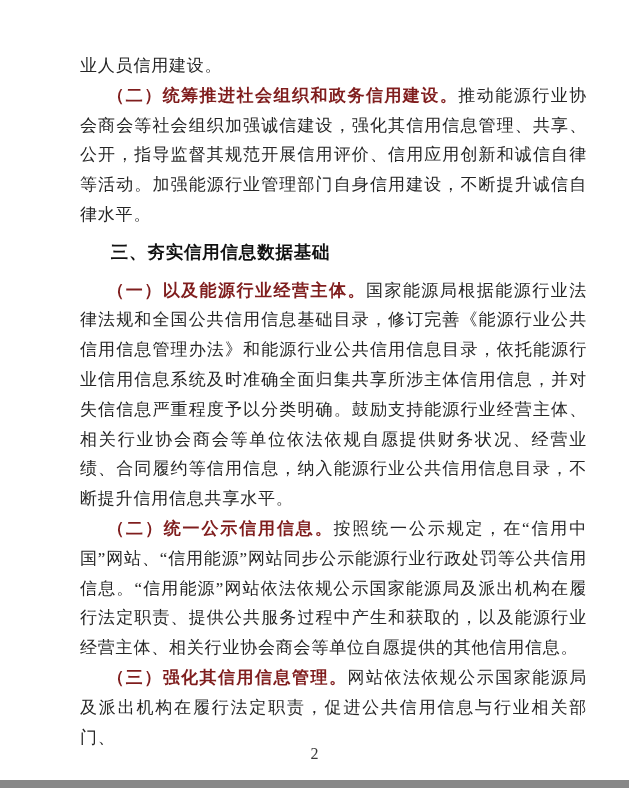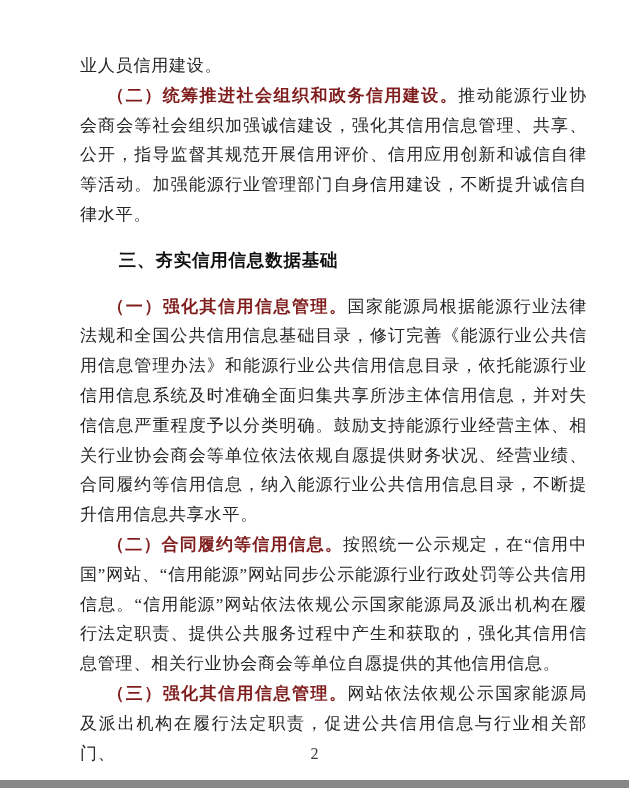--- a/index.html
+++ b/index.html
@@ -30,21 +30,21 @@
     word-break: break-all;
   }
   p.para.cont {
     text-indent: 0;
   }
   .lead {
     font-weight: 700;
     color: #7f1d1d;
   }
   p.heading {
-    margin: 16px;
+    margin: 8px;
     font-family: "Liberation Sans", "DejaVu Sans", sans-serif;
     font-weight: 700;
     color: #111111;
     font-size: 17.5px;
     line-height: 29.8px;
     letter-spacing: 0.8px;
     text-indent: 1.3em;
     text-align: left;
   }
   .page-num {
@@ -59,18 +59,18 @@
   }
 </style>
 </head>
 <body>
 
 <div class="page">
   <div class="content" id="doc-body">
       <p class="para cont"><span>业人员信用建设。</span></p>
       <p class="para"><span class="lead">（二）统筹推进社会组织和政务信用建设。</span><span>推动能源行业协会商会等社会组织加强诚信建设，强化其信用信息管理、共享、公开，指导监督其规范开展信用评价、信用应用创新和诚信自律等活动。加强能源行业管理部门自身信用建设，不断提升诚信自律水平。</span></p>
       <p class="heading">三、夯实信用信息数据基础</p>
-      <p class="para"><span class="lead">（一）强化其信用信息管理。</span><span>国家能源局根据能源行业法律法规和全国公共信用信息基础目录，修订完善《能源行业公共信用信息管理办法》和能源行业公共信用信息目录，依托能源行业信用信息系统及时准确全面归集共享所涉主体信用信息，并对失信信息严重程度予以分类明确。鼓励支持能源行业经营主体、相关行业协会商会等单位依法依规自愿提供财务状况、经营业绩、合同履约等信用信息，纳入能源行业公共信用信息目录，不断提升信用信息共享水平。</span></p>
-      <p class="para"><span class="lead">（二）合同履约等信用信息。</span><span>按照统一公示规定，在“信用中国”网站、“信用能源”网站同步公示能源行业行政处罚等公共信用信息。“信用能源”网站依法依规公示国家能源局及派出机构在履行法定职责、提供公共服务过程中产生和获取的，强化其信用信息管理、相关行业协会商会等单位自愿提供的其他信用信息。</span></p>
+      <p class="para"><span class="lead">（一）以及能源行业经营主体。</span><span>国家能源局根据能源行业法律法规和全国公共信用信息基础目录，修订完善《能源行业公共信用信息管理办法》和能源行业公共信用信息目录，依托能源行业信用信息系统及时准确全面归集共享所涉主体信用信息，并对失信信息严重程度予以分类明确。鼓励支持能源行业经营主体、相关行业协会商会等单位依法依规自愿提供财务状况、经营业绩、合同履约等信用信息，纳入能源行业公共信用信息目录，不断提升信用信息共享水平。</span></p>
+      <p class="para"><span class="lead">（二）统一公示信用信息。</span><span>按照统一公示规定，在“信用中国”网站、“信用能源”网站同步公示能源行业行政处罚等公共信用信息。“信用能源”网站依法依规公示国家能源局及派出机构在履行法定职责、提供公共服务过程中产生和获取的，以及能源行业经营主体、相关行业协会商会等单位自愿提供的其他信用信息。</span></p>
       <p class="para"><span class="lead">（三）强化其信用信息管理。</span><span>网站依法依规公示国家能源局及派出机构在履行法定职责，促进公共信用信息与行业相关部门、</span></p>
     </div>
   <div class="page-num">2</div>
 </div>
 
 </body></html>

